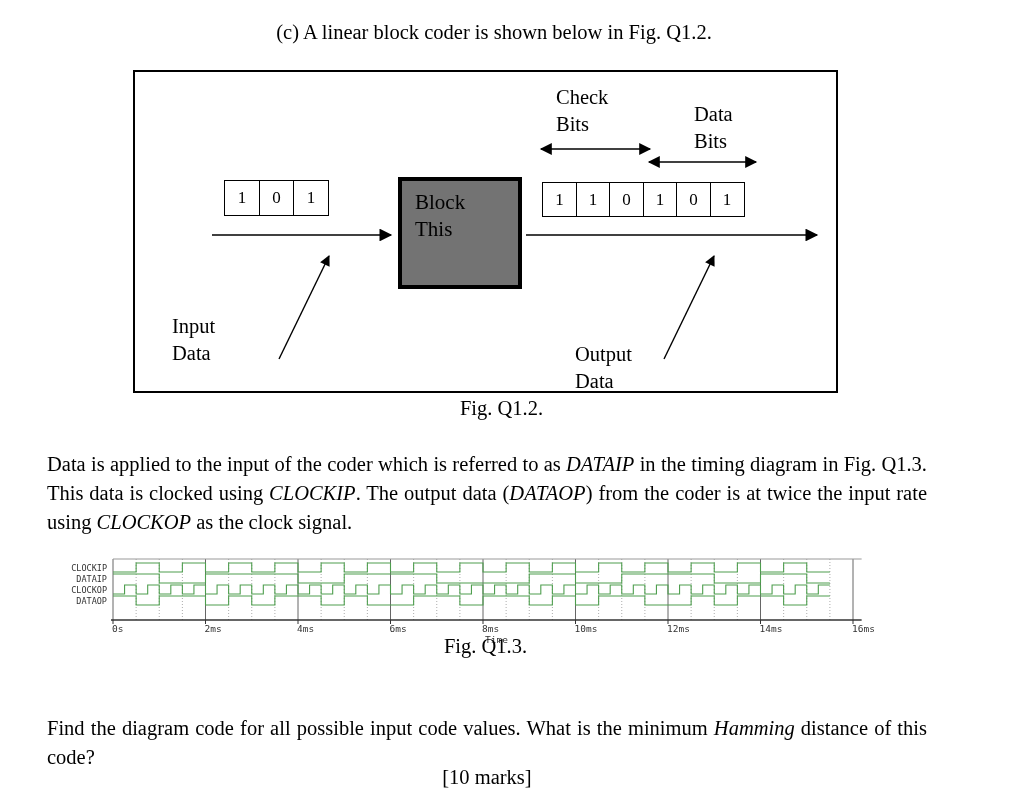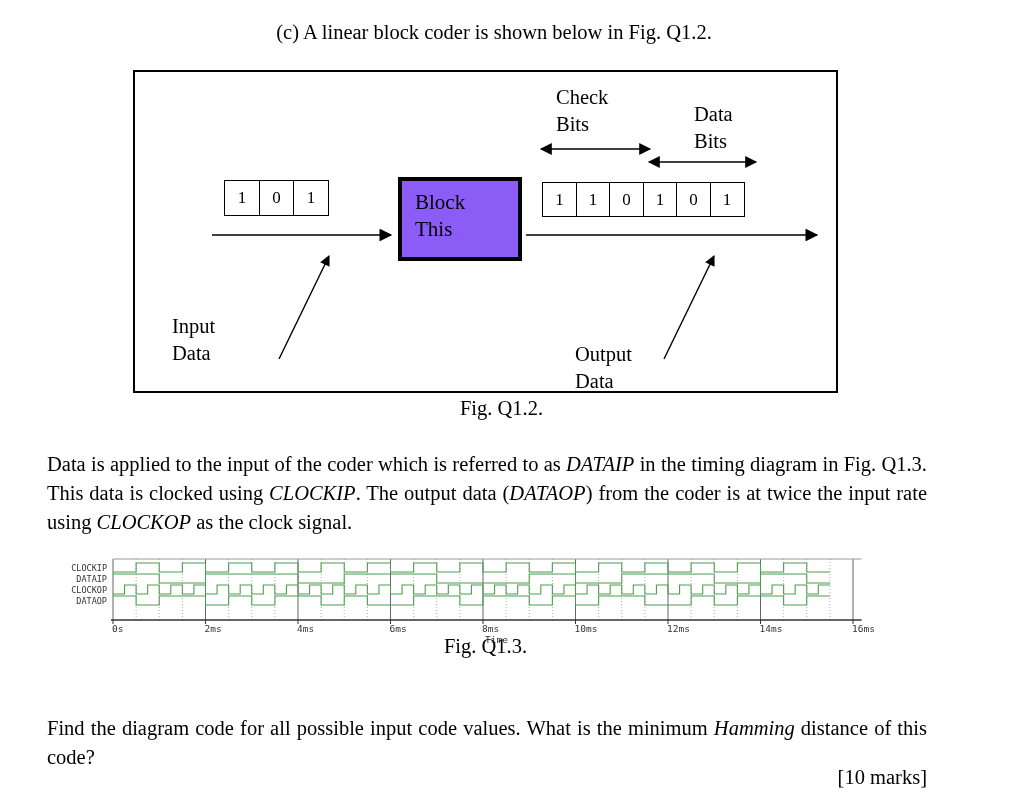--- a/index.html
+++ b/index.html
@@ -22,29 +22,29 @@
   .register{display:flex;position:absolute;}
   .register .cell{
     box-sizing:border-box;border:1.5px solid #000;background:#fff;
     display:flex;align-items:center;justify-content:center;
     font-size:17px;
   }
   .register .cell + .cell{margin-left:-1.5px;}
   .cell-in{width:36px;height:36px;}
   .cell-out{width:35px;height:35px;}
   .block-box{
-    position:absolute;left:263px;top:105px;width:124px;height:84px;
-    border:4px solid #000;box-sizing:border-box;background:#8b5cf6;
+    position:absolute;left:263px;top:105px;width:124px;height:112px;
+    border:4px solid #000;box-sizing:border-box;background:#737373;
     font-size:21px;line-height:27px;padding:8px 0 0 13px;
   }
   .lbl2{position:absolute;font-size:20.5px;line-height:27px;}
   
   .timing{left:55px;top:556px;}
   
-  .marks{font-size:20.5px;text-align:right;}
+  .marks{font-size:20.5px;text-align:center;}
 </style>
 </head>
 <body>
 
 <div class="abs body-text" style="left:44px;top:18px;width:900px;text-align:center;">(c) A linear block coder is shown below in Fig. Q1.2.</div>
 
 <div class="abs fig2-box">
 
   <svg class="overlay" viewBox="0 0 705 323" xmlns="http://www.w3.org/2000/svg">
     <defs>

